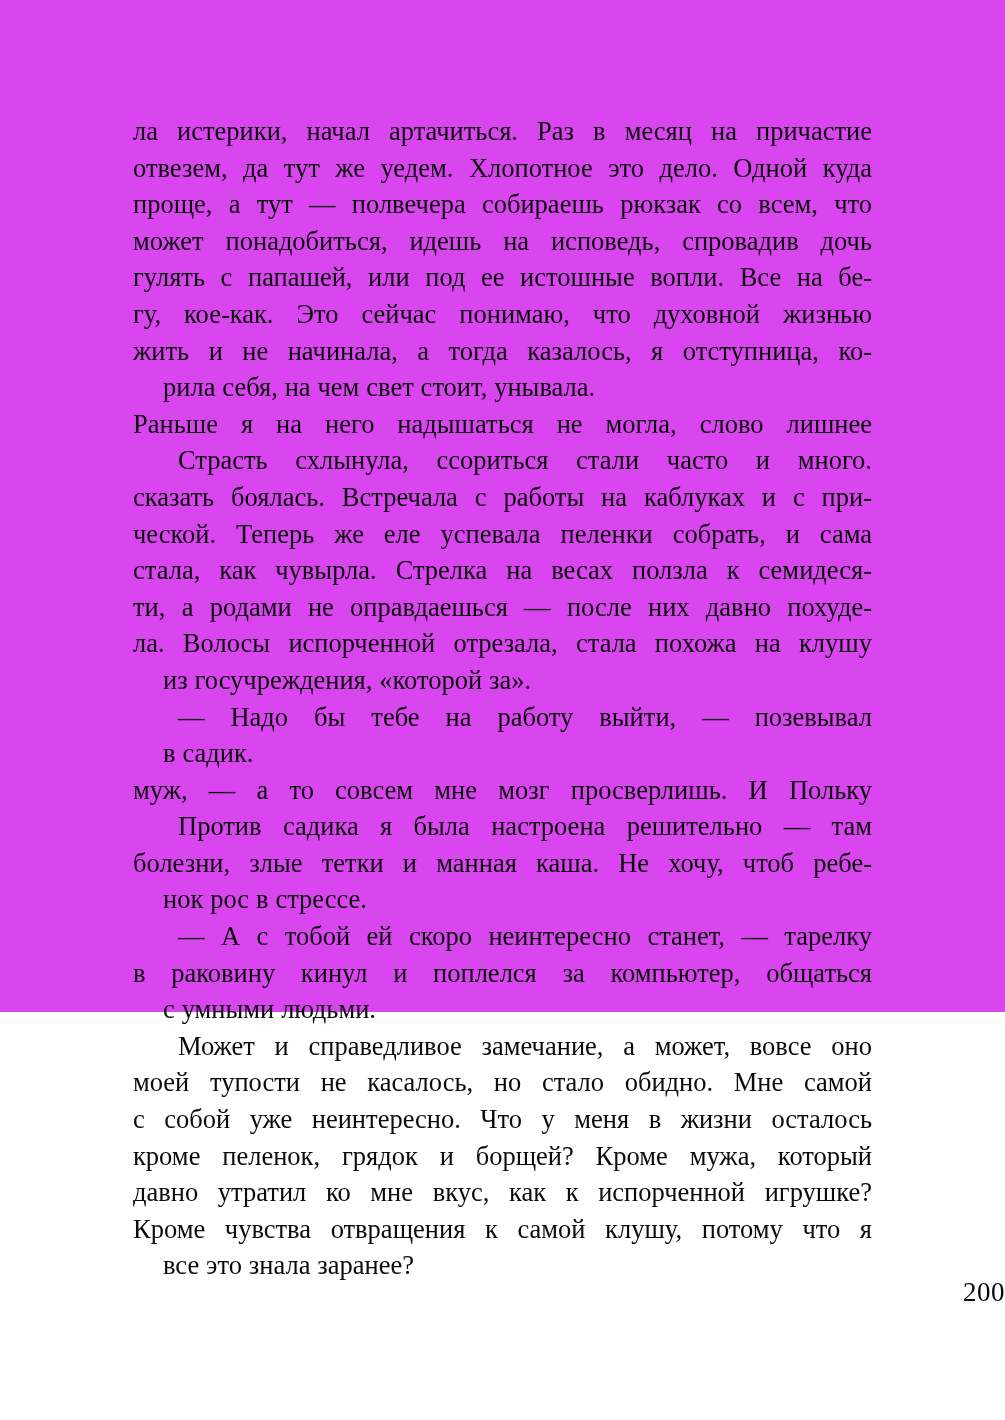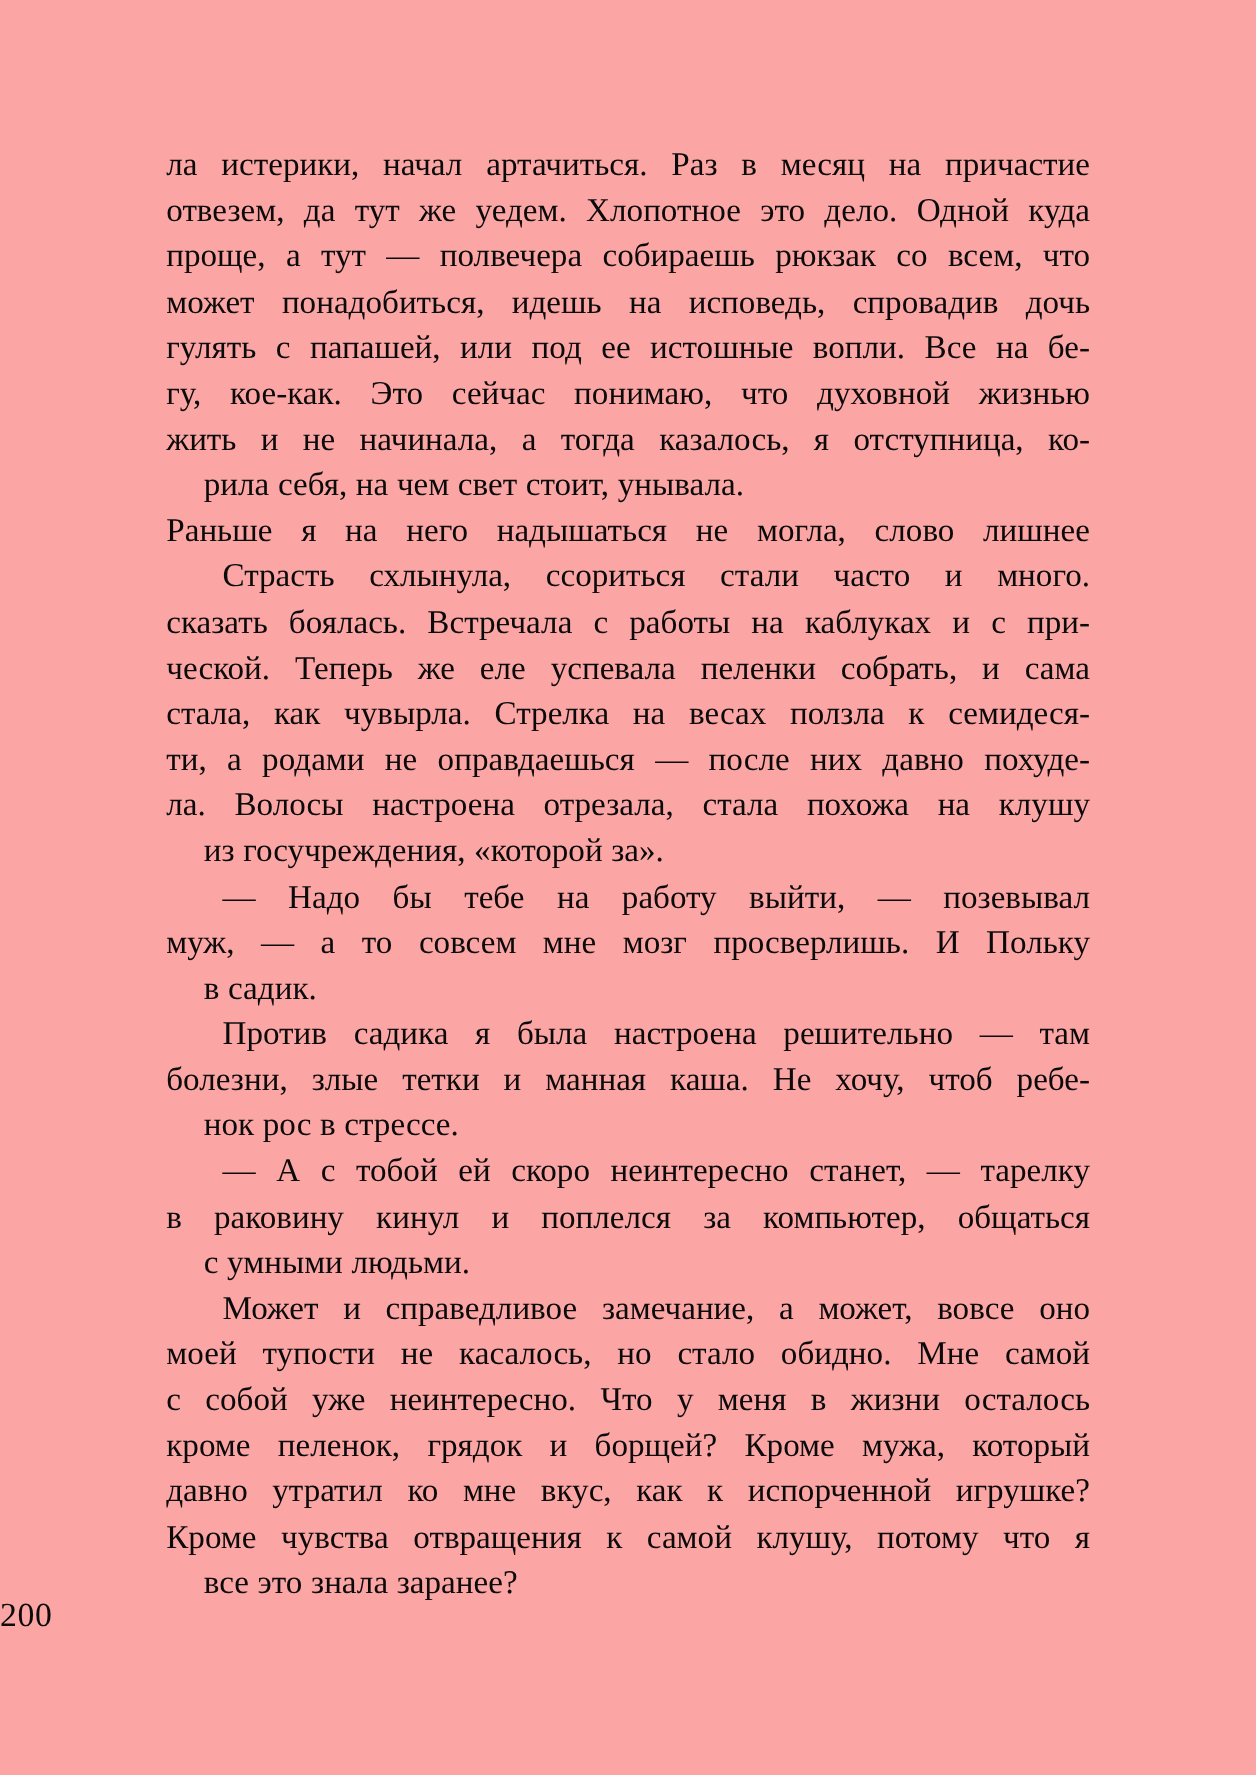--- a/index.html
+++ b/index.html
@@ -14,22 +14,22 @@
     position: relative;
     font-family: "Liberation Serif", "DejaVu Serif", serif;
     color: #0b0b0b;
     overflow: hidden;
   }
   .page {
     position: absolute;
     left: 0;
     top: 0;
     width: 1005px;
-    height: 1420px;
-    background: #fca5a5;
+    height: 1012px;
+    background: #d946ef;
   }
   .text-column {
     position: absolute;
     left: 133px;
     top: 113px;
     width: 739px;
   }
   .para {
     margin: 0;
     font-size: 26.5px;
@@ -53,21 +53,21 @@
   }
   .indent {
     display: inline-block;
     width: 45px;
   }
   .folio {
     position: absolute;
     left: 0;
     top: 1276px;
     width: 1005px;
-    text-align: left;
+    text-align: right;
     font-size: 27px;
     line-height: 32px;
     letter-spacing: 0.5px;
   }
 </style>
 </head>
 <body>
 
 <div class="page">
   <div class="text-column" id="text-column">
@@ -81,27 +81,27 @@
         <span class="line">жить и не начинала, а тогда казалось, я отступница, ко-</span>
         <span class="line last">рила себя, на чем свет стоит, унывала.</span>
       </p>
       <p class="para">
         <span class="line">Раньше я на него надышаться не могла, слово лишнее</span>
         <span class="line"><span class="indent"></span><span>Страсть схлынула, ссориться стали часто и много.</span></span>
         <span class="line">сказать боялась. Встречала с работы на каблуках и с при-</span>
         <span class="line">ческой. Теперь же еле успевала пеленки собрать, и сама</span>
         <span class="line">стала, как чувырла. Стрелка на весах ползла к семидеся-</span>
         <span class="line">ти, а родами не оправдаешься — после них давно похуде-</span>
-        <span class="line">ла. Волосы настроена отрезала, стала похожа на клушу</span>
+        <span class="line">ла. Волосы испорченной отрезала, стала похожа на клушу</span>
         <span class="line last">из госучреждения, «которой за».</span>
       </p>
       <p class="para">
         <span class="line"><span class="indent"></span><span>— Надо бы тебе на работу выйти, — позевывал</span></span>
+        <span class="line last">в садик.</span>
         <span class="line">муж, — а то совсем мне мозг просверлишь. И Польку</span>
-        <span class="line last">в садик.</span>
       </p>
       <p class="para">
         <span class="line"><span class="indent"></span><span>Против садика я была настроена решительно — там</span></span>
         <span class="line">болезни, злые тетки и манная каша. Не хочу, чтоб ребе-</span>
         <span class="line last">нок рос в стрессе.</span>
       </p>
       <p class="para">
         <span class="line"><span class="indent"></span><span>— А с тобой ей скоро неинтересно станет, — тарелку</span></span>
         <span class="line">в раковину кинул и поплелся за компьютер, общаться</span>
         <span class="line last">с умными людьми.</span>

